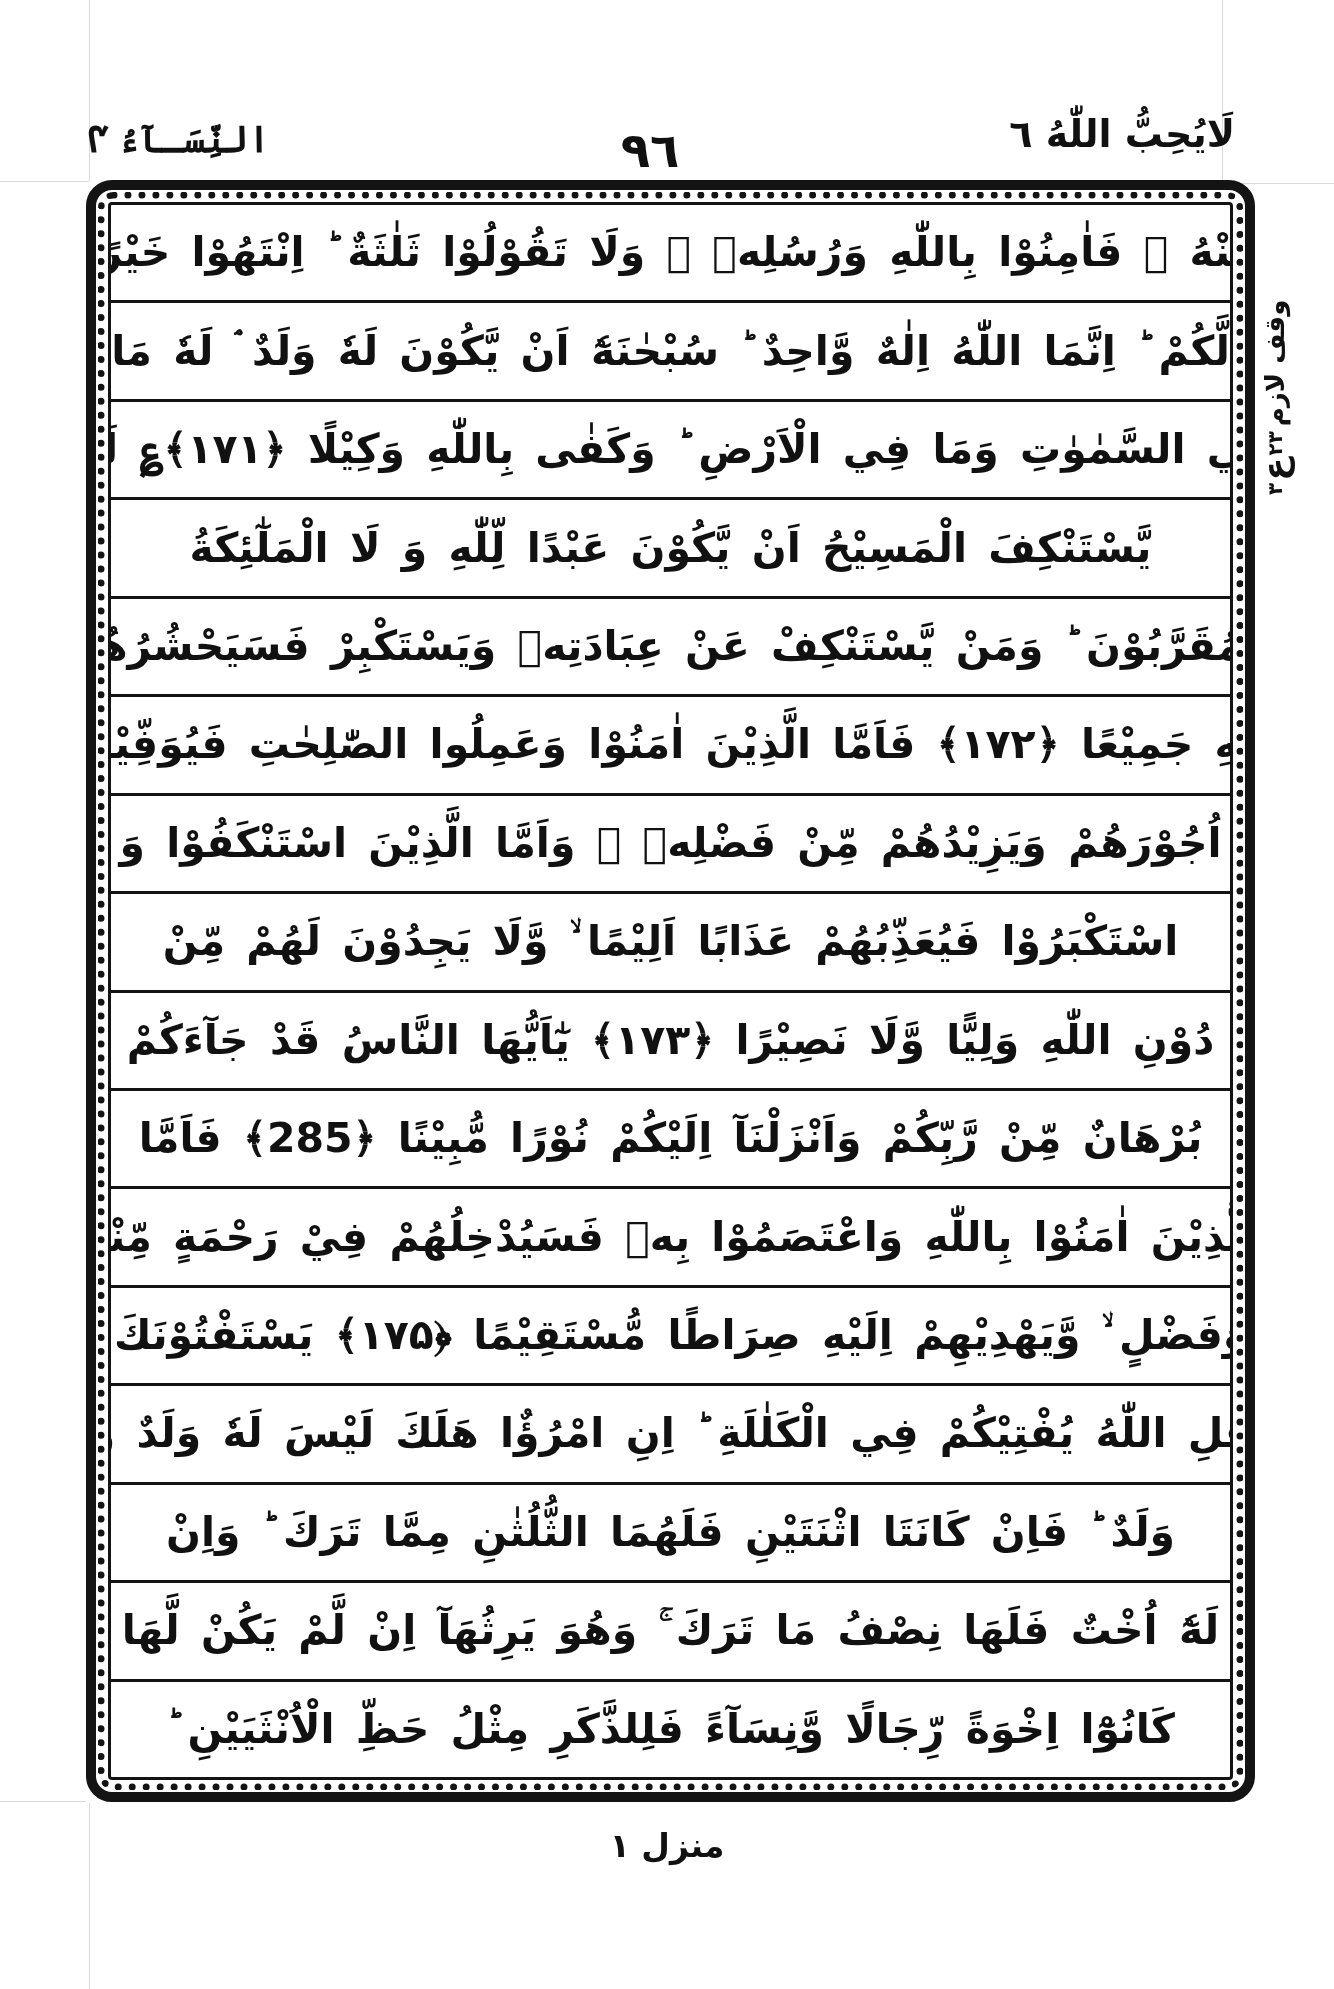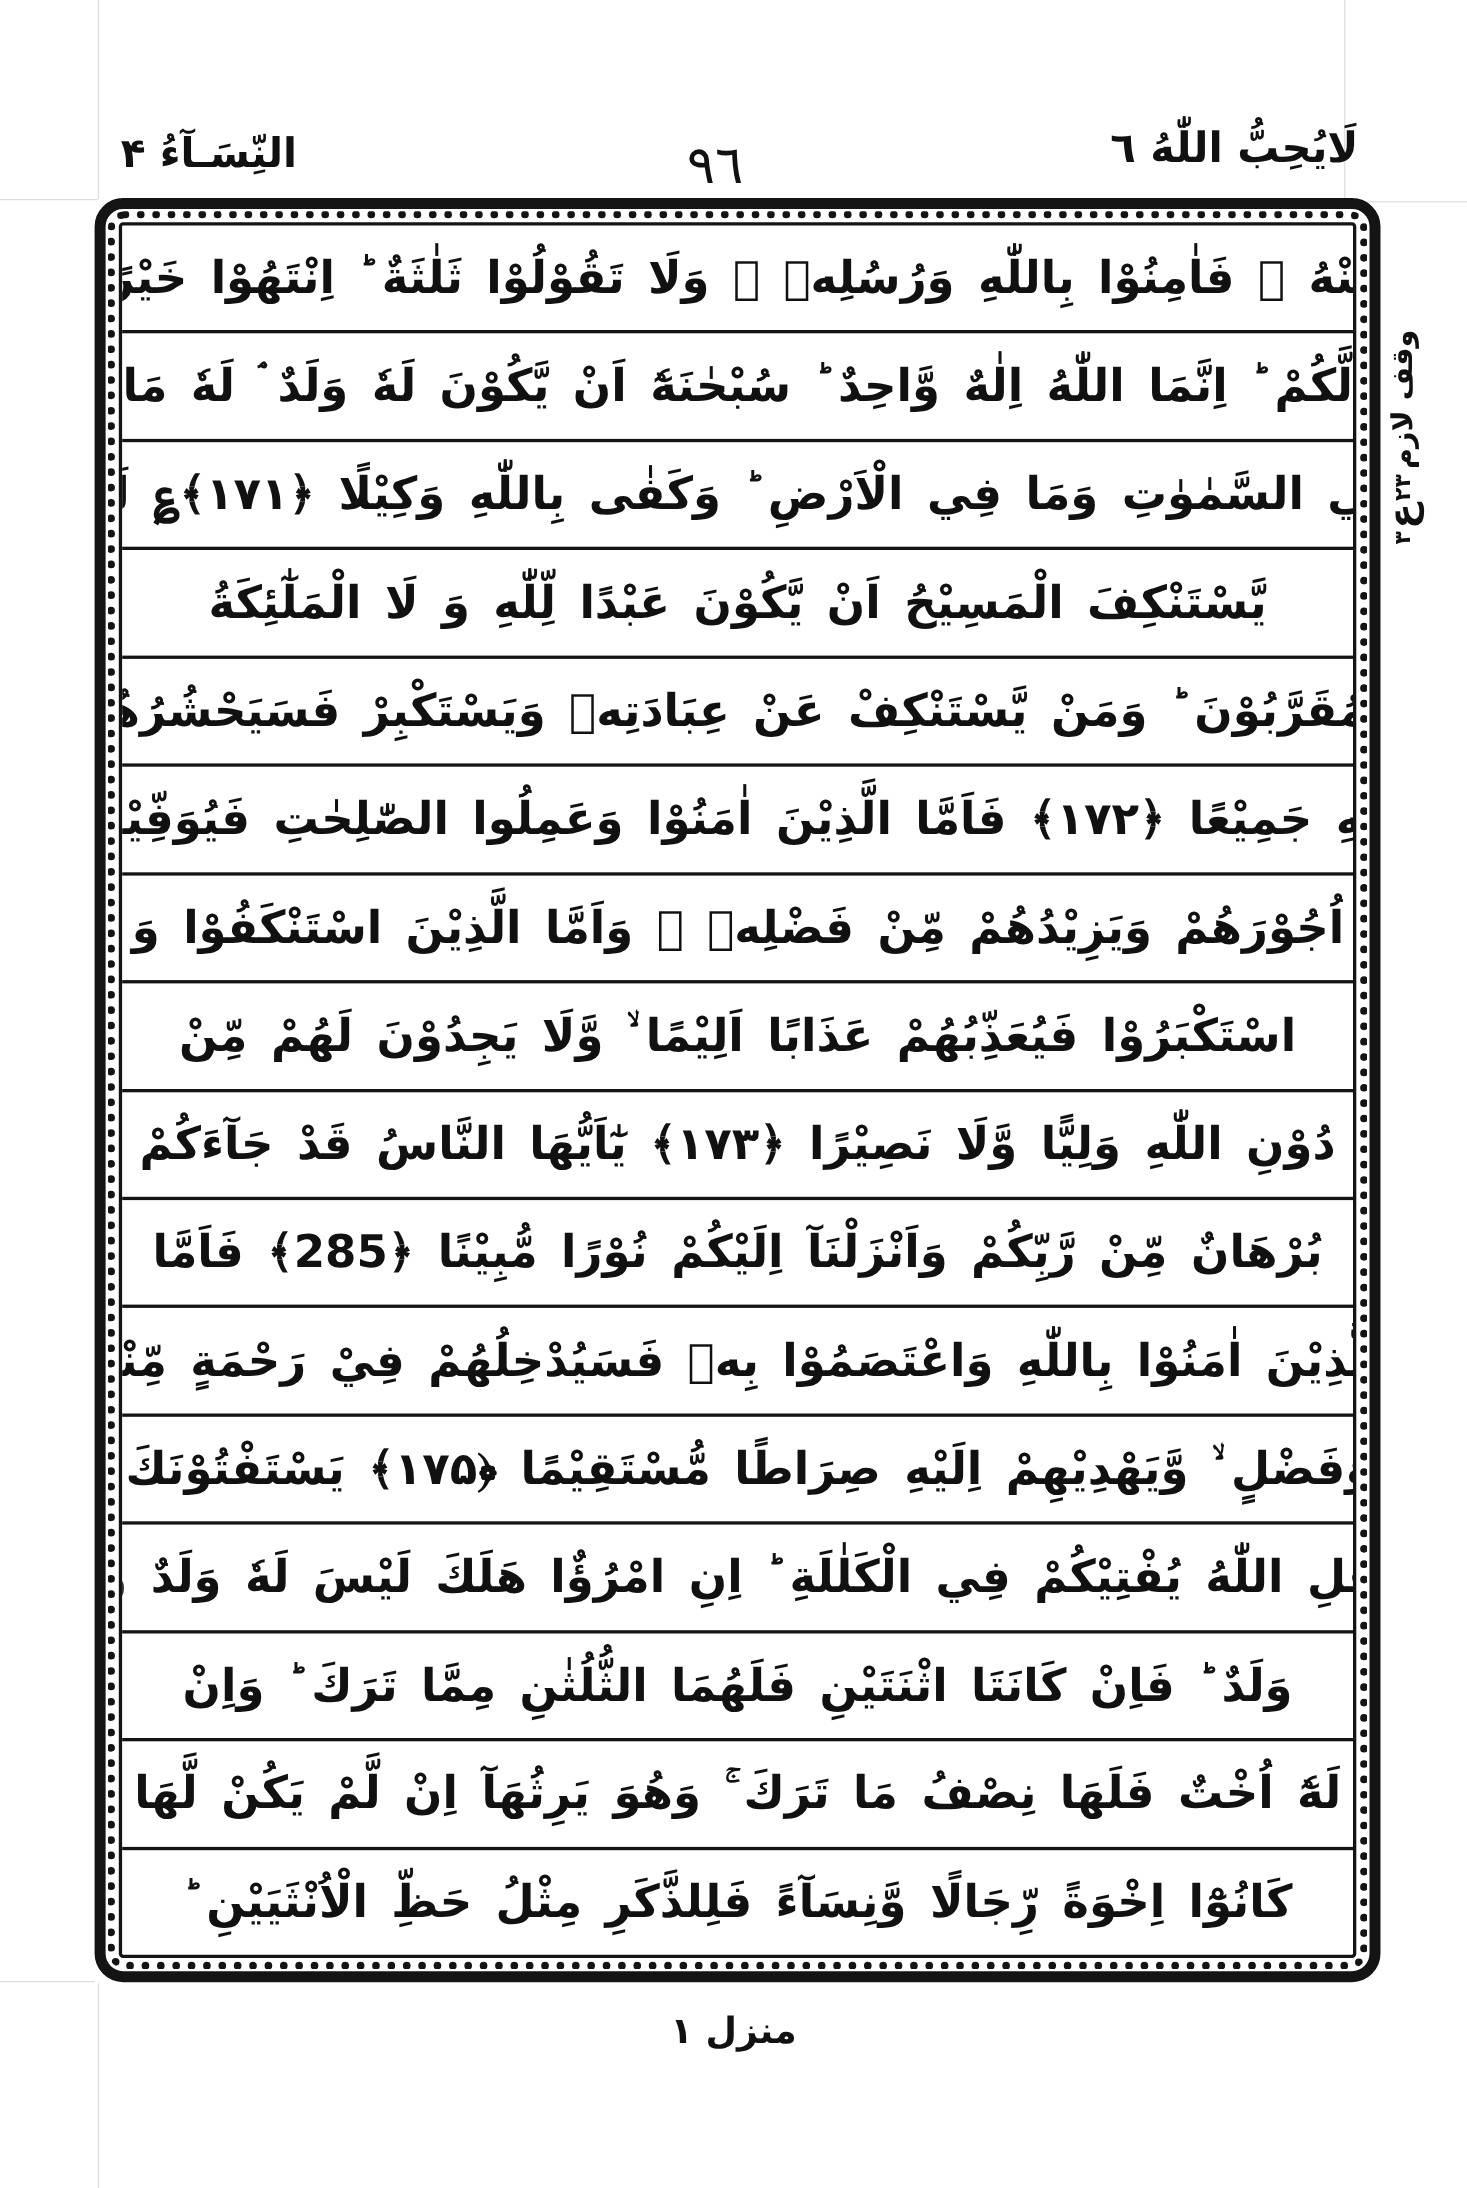--- a/index.html
+++ b/index.html
@@ -18,24 +18,25 @@
   .art-h-left        { left:0;     top:181px;  width:89px; height:1px; }
   .art-h-left-low    { left:0;     top:1801px; width:86px; height:1px; }
   .art-v-right-top   { left:1222px; top:0;     width:1px; height:183px; }
   .art-h-right       { left:1222px; top:183px; width:112px; height:1px; }
 
   
   .head-surah {
     position:absolute; left:100px; top:118px; width:170px;
     font-size:37px; font-weight:700; text-align:right; direction:rtl;
     white-space:nowrap;
+    font-family:Liberation Serif, serif;
   }
   .head-pageno {
     position:absolute; left:590px; top:122px; width:120px;
-    font-size:48px; font-weight:400; text-align:center; direction:rtl;
+    font-size:48px; font-weight:700; text-align:center; direction:rtl;
     letter-spacing:4px;
   }
   .head-juz {
     position:absolute; left:1060px; top:112px; width:175px;
     font-size:38px; font-weight:700; text-align:right; direction:rtl;
     white-space:nowrap;
   }
 
   
   .frame {

